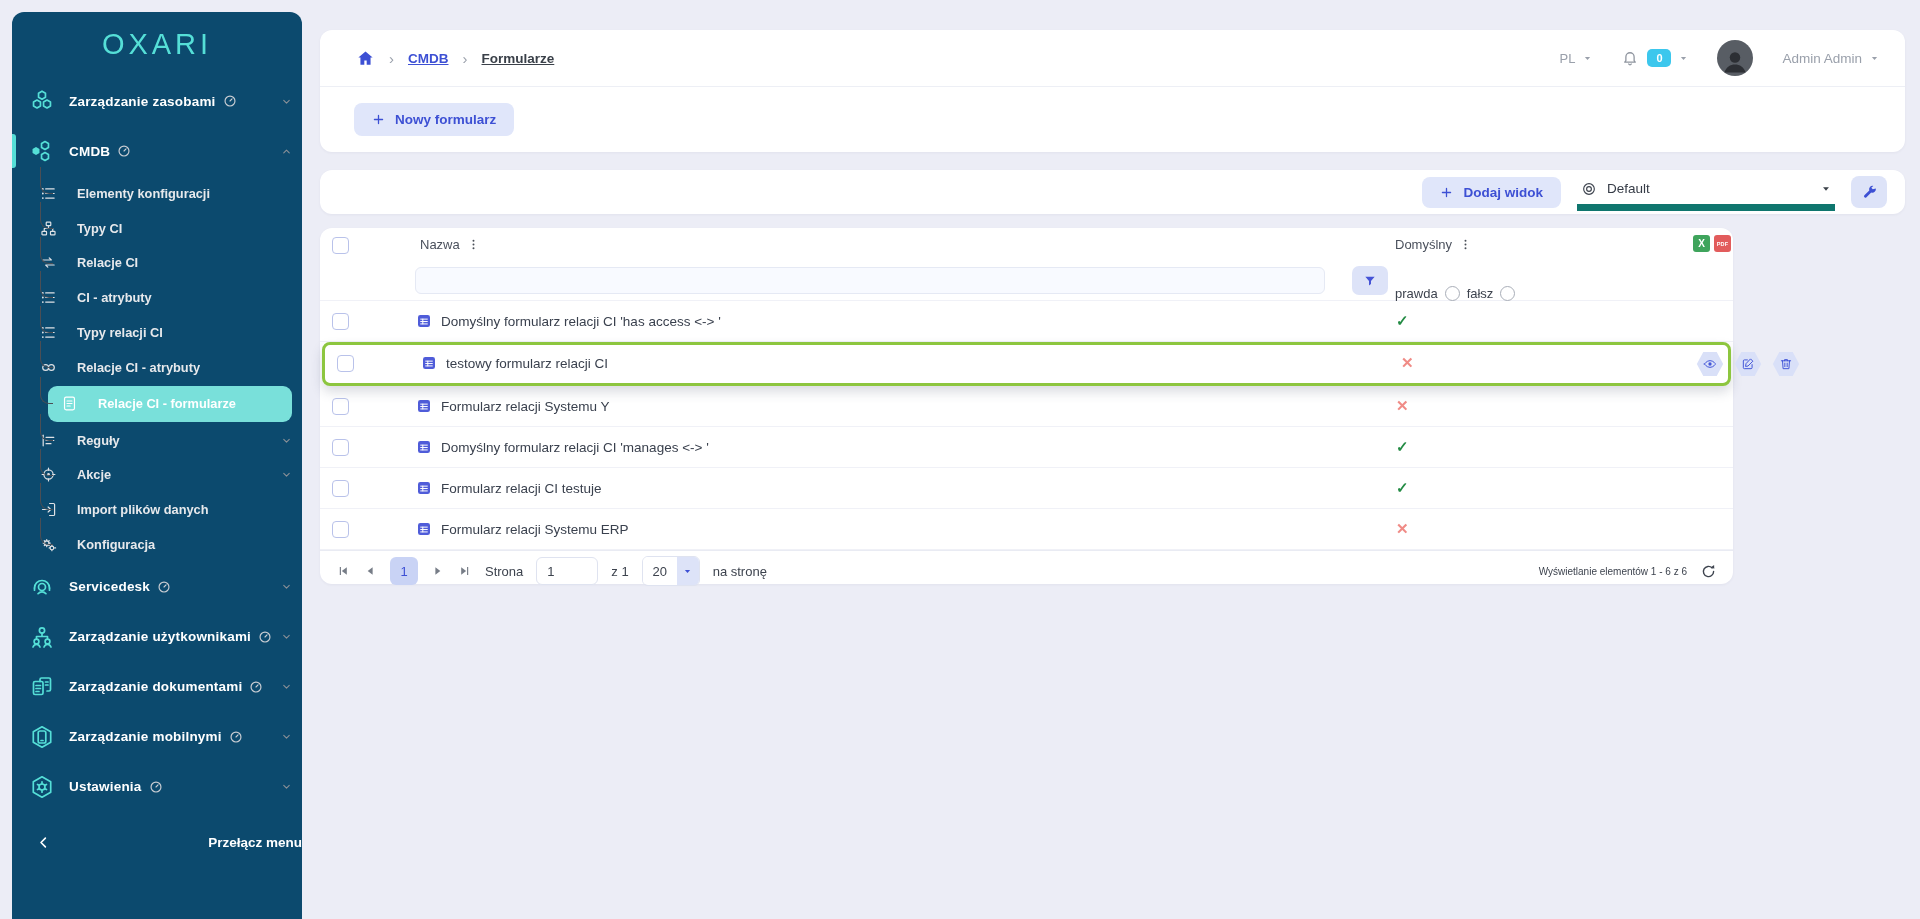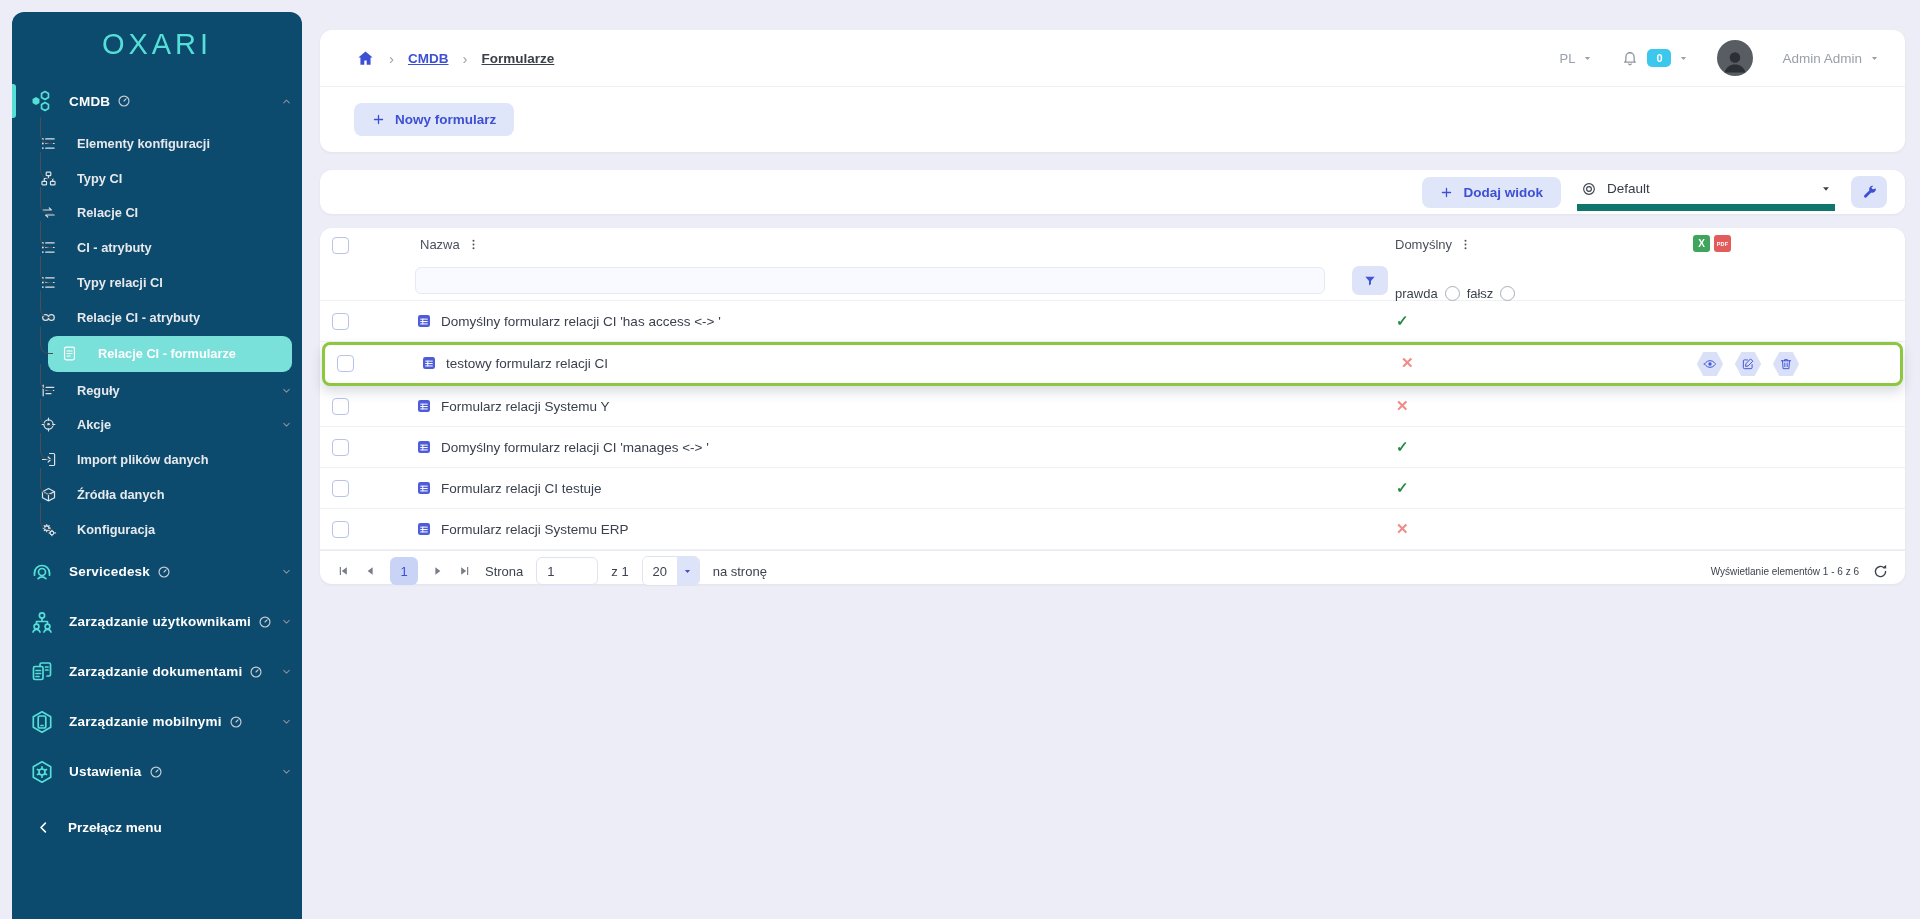--- a/index.html
+++ b/index.html
@@ -23,21 +23,21 @@
   .chev{position:absolute;right:10px;width:11px;height:11px;color:#8a9097;}
   .abar{position:absolute;left:0;top:8px;width:4px;height:34px;background:#55dfd7;border-radius:0 3px 3px 0;}
   .sub-item{position:relative;height:34.8px;display:flex;align-items:center;padding-left:28px;color:#e7e9ec;cursor:pointer;}
   .sub-item::before{content:"";position:absolute;left:28px;top:-9px;width:12px;height:26px;
     border-left:1px solid #4b4e54;border-bottom:1px solid #4b4e54;border-bottom-left-radius:9px;}
   .si{width:17px;height:17px;color:#dfe2e6;margin-right:20px;}
   .slbl{font-size:12.8px;font-weight:bold;}
   .sub-item.active{background:#79e0da;border-radius:9px;margin:1px 10px 1px 36px;padding-left:13px;height:36px;color:#fff;}
   .sub-item.active::before{left:-8px;}
   .sub-item.active .si{color:#fff;}
-  .toggle-row{margin-top:6px;height:50px;display:flex;align-items:center;padding-left:24px;color:#fff;cursor:pointer;}
+  .toggle-row{margin-top:6px;height:50px;display:flex;align-items:center;padding-left:24px;color:#fff;cursor:pointer;justify-content:space-between;}
   .toggle-row .icon{width:15px;height:15px;margin-right:17px;color:#fff;}
   .toggle-row span.lbl{font-size:13.5px;font-weight:bold;}
 
   
   .card{position:absolute;background:#fff;border-radius:12px;box-shadow:0 1px 3px rgba(30,35,70,.05);}
 
   
   .hdr{left:320px;top:30px;width:1585px;height:122px;}
   .bc-row{height:56px;display:flex;align-items:center;justify-content:space-between;padding:0 26px 0 36px;}
   .breadcrumb{display:flex;align-items:center;gap:14px;font-size:13.5px;font-weight:bold;}
@@ -70,21 +70,21 @@
   .view-select{width:250px;height:30px;display:flex;align-items:center;gap:10px;border-bottom:7px solid #0f766e;
     padding:0 4px;cursor:pointer;}
   .vs-eye{width:16px;height:16px;color:#3d434e;}
   .vs-val{flex:1;font-size:13.5px;color:#353b46;}
   .caret.d{width:10px;height:10px;color:#3a4048;}
   .wrench-btn{width:36px;height:32px;background:#dde3f8;border:none;border-radius:8px;color:#3d50d4;
     display:flex;align-items:center;justify-content:center;cursor:pointer;padding:0;}
   .wrench-btn .icon{width:17px;height:17px;}
 
   
-  .table-card{left:320px;top:228px;width:1585px;height:356px;}
+  .table-card{left:320px;top:228px;width:1413px;height:356px;}
   .cb{width:15px;height:15px;border:1.5px solid #b9c2ea;border-radius:4px;background:#fff;display:inline-block;cursor:pointer;}
   .thead{position:relative;height:34px;}
   .thead .cb{position:absolute;left:12px;top:9px;}
   .th{position:absolute;top:9px;display:flex;align-items:center;gap:7px;color:#4a505c;font-size:13px;}
   .th-name{left:100px;}
   .th-def{left:1075px;}
   .dots{width:13px;height:13px;color:#4a4f58;cursor:pointer;}
   .excel,.pdf{position:absolute;top:7px;width:17px;height:17px;border-radius:3px;color:#fff;font-weight:bold;
     display:flex;align-items:center;justify-content:center;cursor:pointer;}
   .excel{left:1373px;background:#3fa45c;font-size:10px;}
@@ -131,20 +131,41 @@
   .refresh{width:17px;height:17px;color:#3d434e;cursor:pointer;}
   .summary{font-size:10px;color:#3d434e;}
 </style>
 </head>
 <body>
 
 <aside class="sidebar">
   <div class="logo">OXARI</div>
   <nav id="sidebar-menu">
       <div class="top-item">
+        <span class="icon ti">
+          <svg viewBox="0 0 24 24">
+            <path d="M12 2.2l3.46 2v4l-3.46 2-3.46-2v-4z"></path>
+            <path d="M7 11l3.46 2v4L7 19l-3.46-2v-4z"></path>
+            <path d="M17 11l3.46 2v4L17 19l-3.46-2v-4z"></path>
+          </svg>
+        </span>
+        <span class="tlbl">Zarządzanie zasobami</span>
+        <span class="icon gauge">
+          <svg viewBox="0 0 24 24">
+            <circle cx="12" cy="12" r="8.5" style="stroke-width:2"></circle>
+            <path d="M12 12l3.5-3.5" style="stroke-width:2"></path>
+          </svg>
+        </span>
+        <span class="icon chev">
+          <svg viewBox="0 0 24 24">
+            <path d="M6 9.5l6 6 6-6" style="stroke-width:2.4"></path>
+          </svg>
+        </span>
+      </div>
+      <div class="top-item">
         <span class="abar"></span>
         <span class="icon ti">
           <svg viewBox="0 0 24 24">
             <path class="f" d="M6 8l3.46 2v4L6 16l-3.46-2v-4z"></path>
             <path d="M15 2.5l3.46 2v4L15 10.5l-3.46-2v-4z"></path>
             <path d="M15 13.5l3.46 2v4L15 21.5l-3.46-2v-4z"></path>
           </svg>
         </span>
         <span class="tlbl">CMDB</span>
         <span class="icon gauge">
@@ -259,29 +280,20 @@
         </span>
       </div>
       <div class="sub-item">
         <span class="icon si">
           <svg viewBox="0 0 24 24">
             <path d="M13.5 3.5H19a1.6 1.6 0 0 1 1.6 1.6v13.8A1.6 1.6 0 0 1 19 20.5h-5.5"></path>
             <path d="M3.5 12h11.5M11.5 8.5L15 12l-3.5 3.5"></path>
           </svg>
         </span>
         <span class="slbl">Import plików danych</span>
-      </div>
-      <div class="sub-item">
-        <span class="icon si">
-          <svg viewBox="0 0 24 24">
-            <path d="M3.5 8l8.5-4.5L20.5 8v8.5L12 21l-8.5-4.5z"></path>
-            <path d="M3.5 8L12 12l8.5-4M12 12v8.5"></path>
-          </svg>
-        </span>
-        <span class="slbl">Źródła danych</span>
       </div>
       <div class="sub-item">
         <span class="icon si">
           <svg viewBox="0 0 24 24">
             <circle cx="9.5" cy="10" r="3.2"></circle>
             <path d="M9.5 5v1.8M9.5 13.2V15M4.5 10h1.8M12.7 10h1.8M6 6.5l1.3 1.3M11.7 12.2l1.3 1.3M6 13.5l1.3-1.3M11.7 7.8l1.3-1.3"></path>
             <circle cx="16.8" cy="16.8" r="2.6"></circle>
             <path d="M16.8 12.9v1.3M16.8 19.4v1.3M12.9 16.8h1.3M20.7 16.8h1.3"></path>
           </svg>
         </span>

